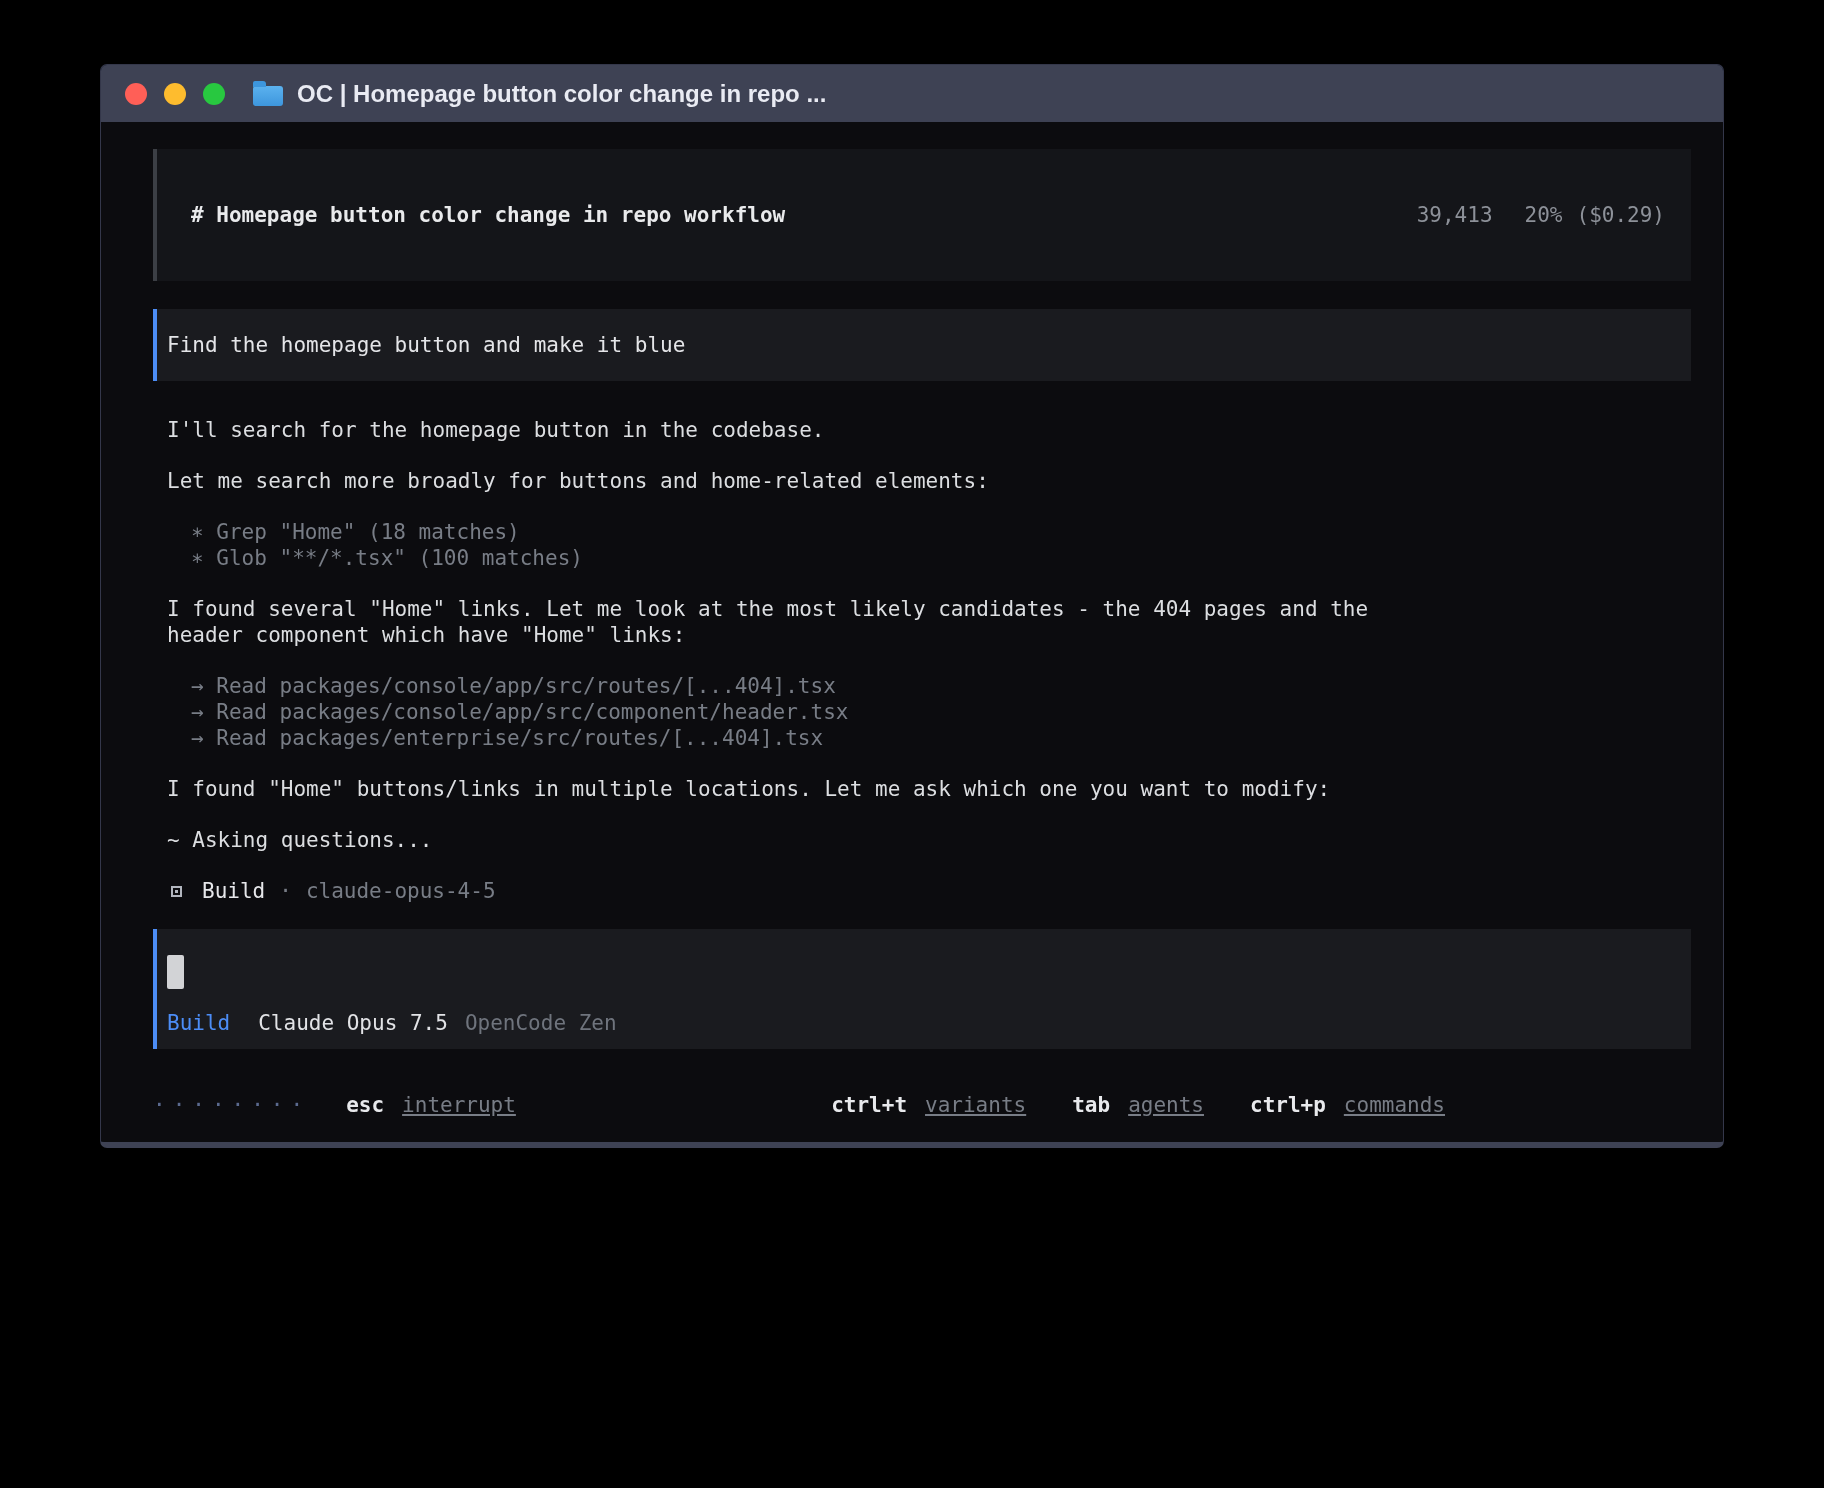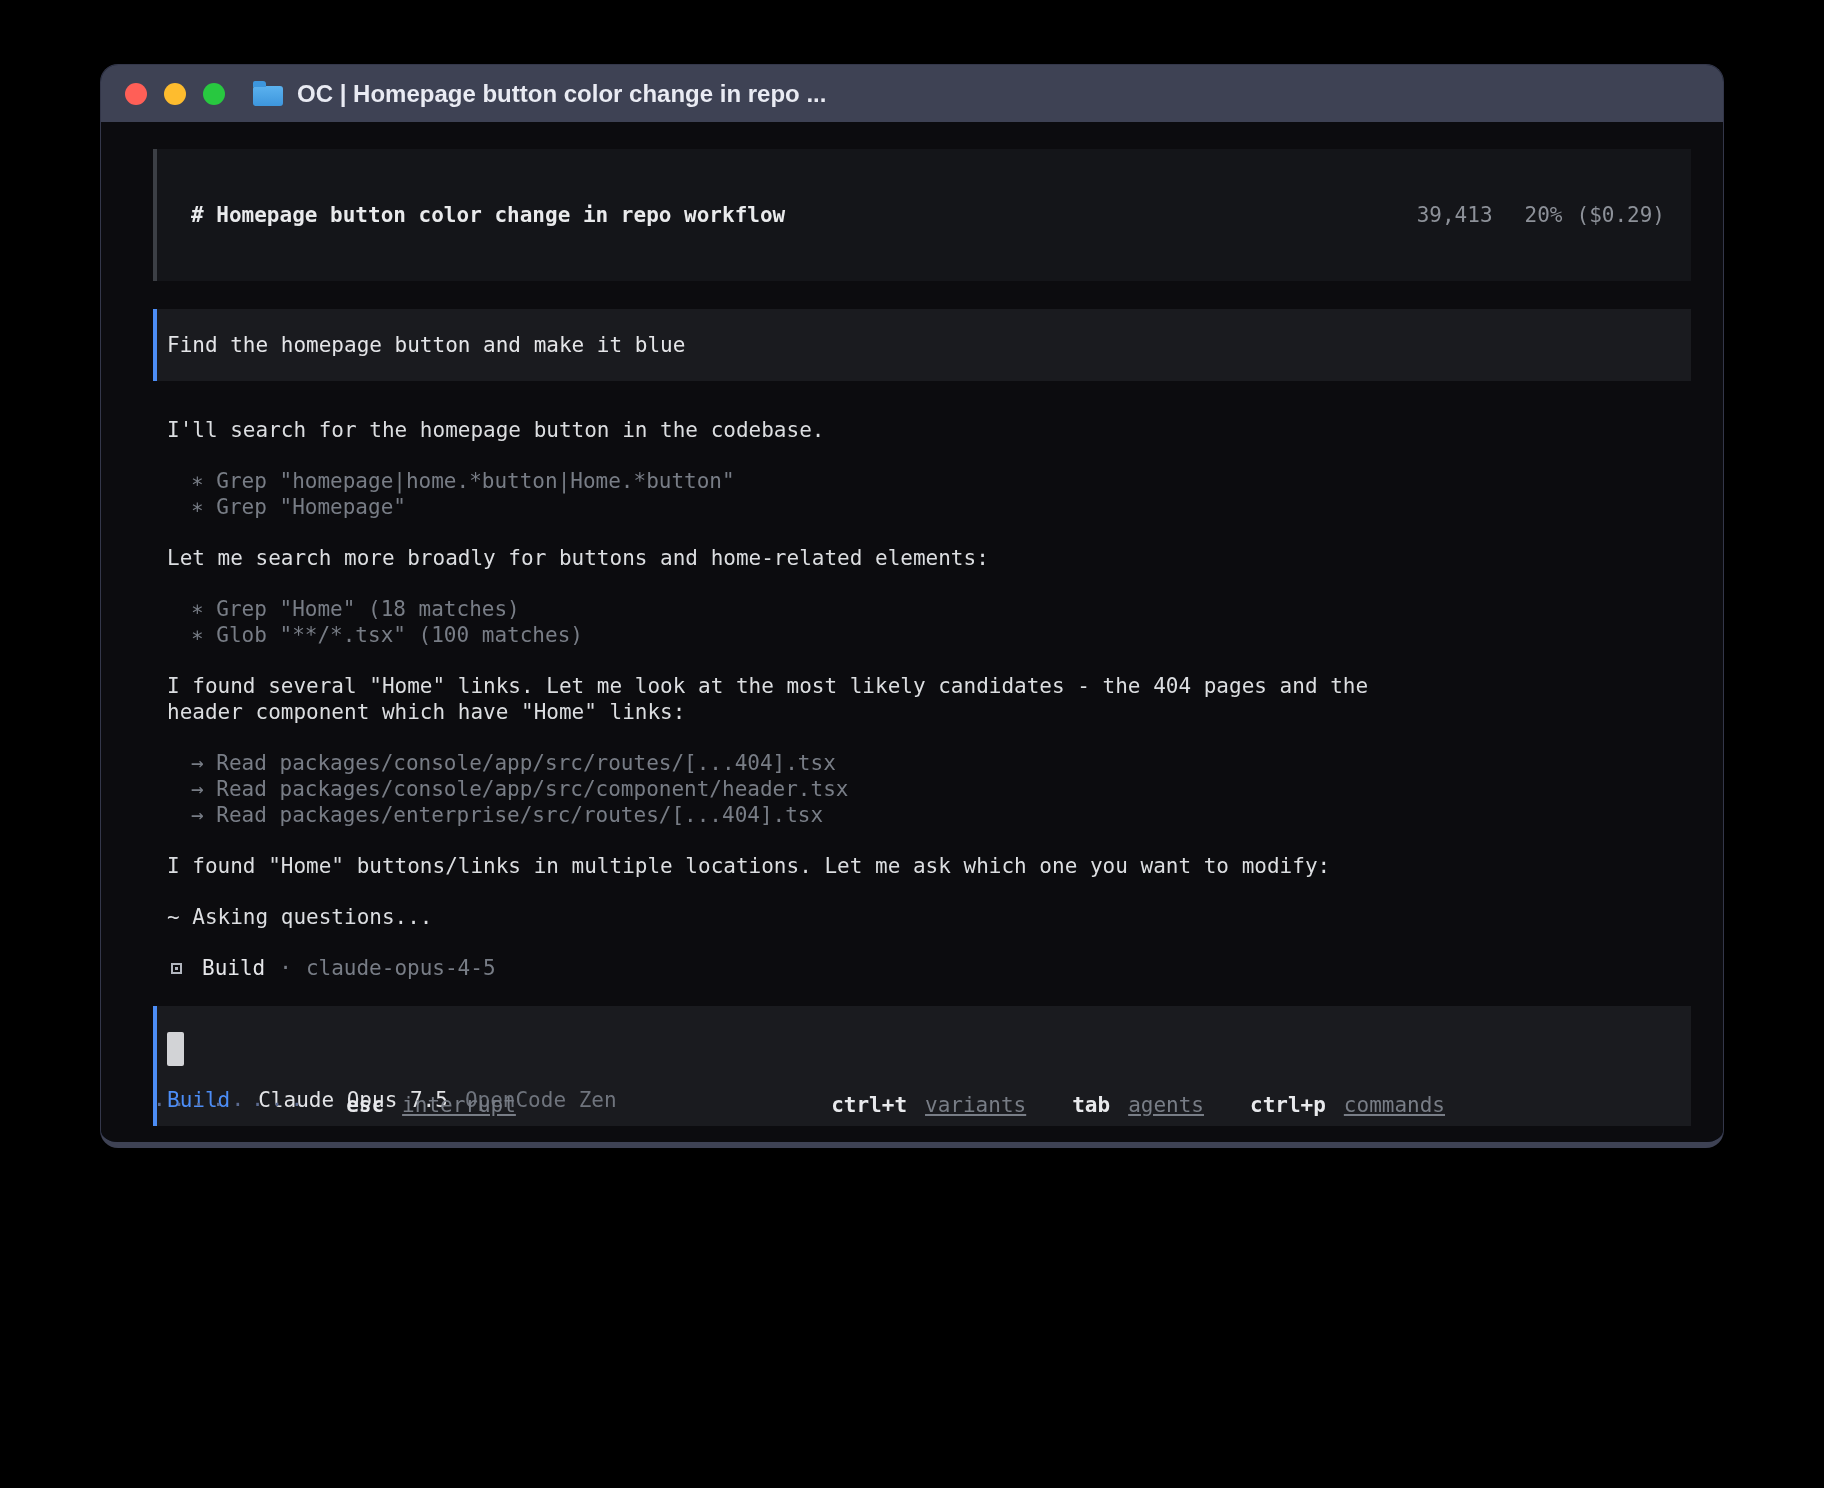--- a/index.html
+++ b/index.html
@@ -12,21 +12,21 @@
     position:relative;
   }
 
   
   .window {
     position:absolute; left:100px; top:64px;
     width:1624px; height:1084px;
     background:#0f172a;
     border:1px solid #34374a;
     border-bottom:6px solid #3e4254;
-    border-radius:18px;
+    border-radius:7px;
     overflow:hidden;
     box-shadow:0 30px 80px rgba(0,0,0,0.85);
   }
 
   
   .titlebar {
     height:57px;
     background:#3e4254;
     display:flex; align-items:center;
     padding:0 24px;
@@ -158,24 +158,20 @@
     <div class="panel user">
       <span>Find the homepage button and make it blue</span>
     </div>
 
     <div class="body">
 
       <div class="group">
         <div class="line">I'll search for the homepage button in the codebase.</div>
       </div>
 
-      <div class="group">
-        <div class="line tool">∗ Grep "homepage|home.*button|Home.*button"</div>
-        <div class="line tool">∗ Grep "Homepage"</div>
-      </div>
 
       <div class="group">
         <div class="line">Let me search more broadly for buttons and home-related elements:</div>
       </div>
 
       <div class="group">
         <div class="line tool">∗ Grep "Home" (18 matches)</div>
         <div class="line tool">∗ Glob "**/*.tsx" (100 matches)</div>
       </div>
 

